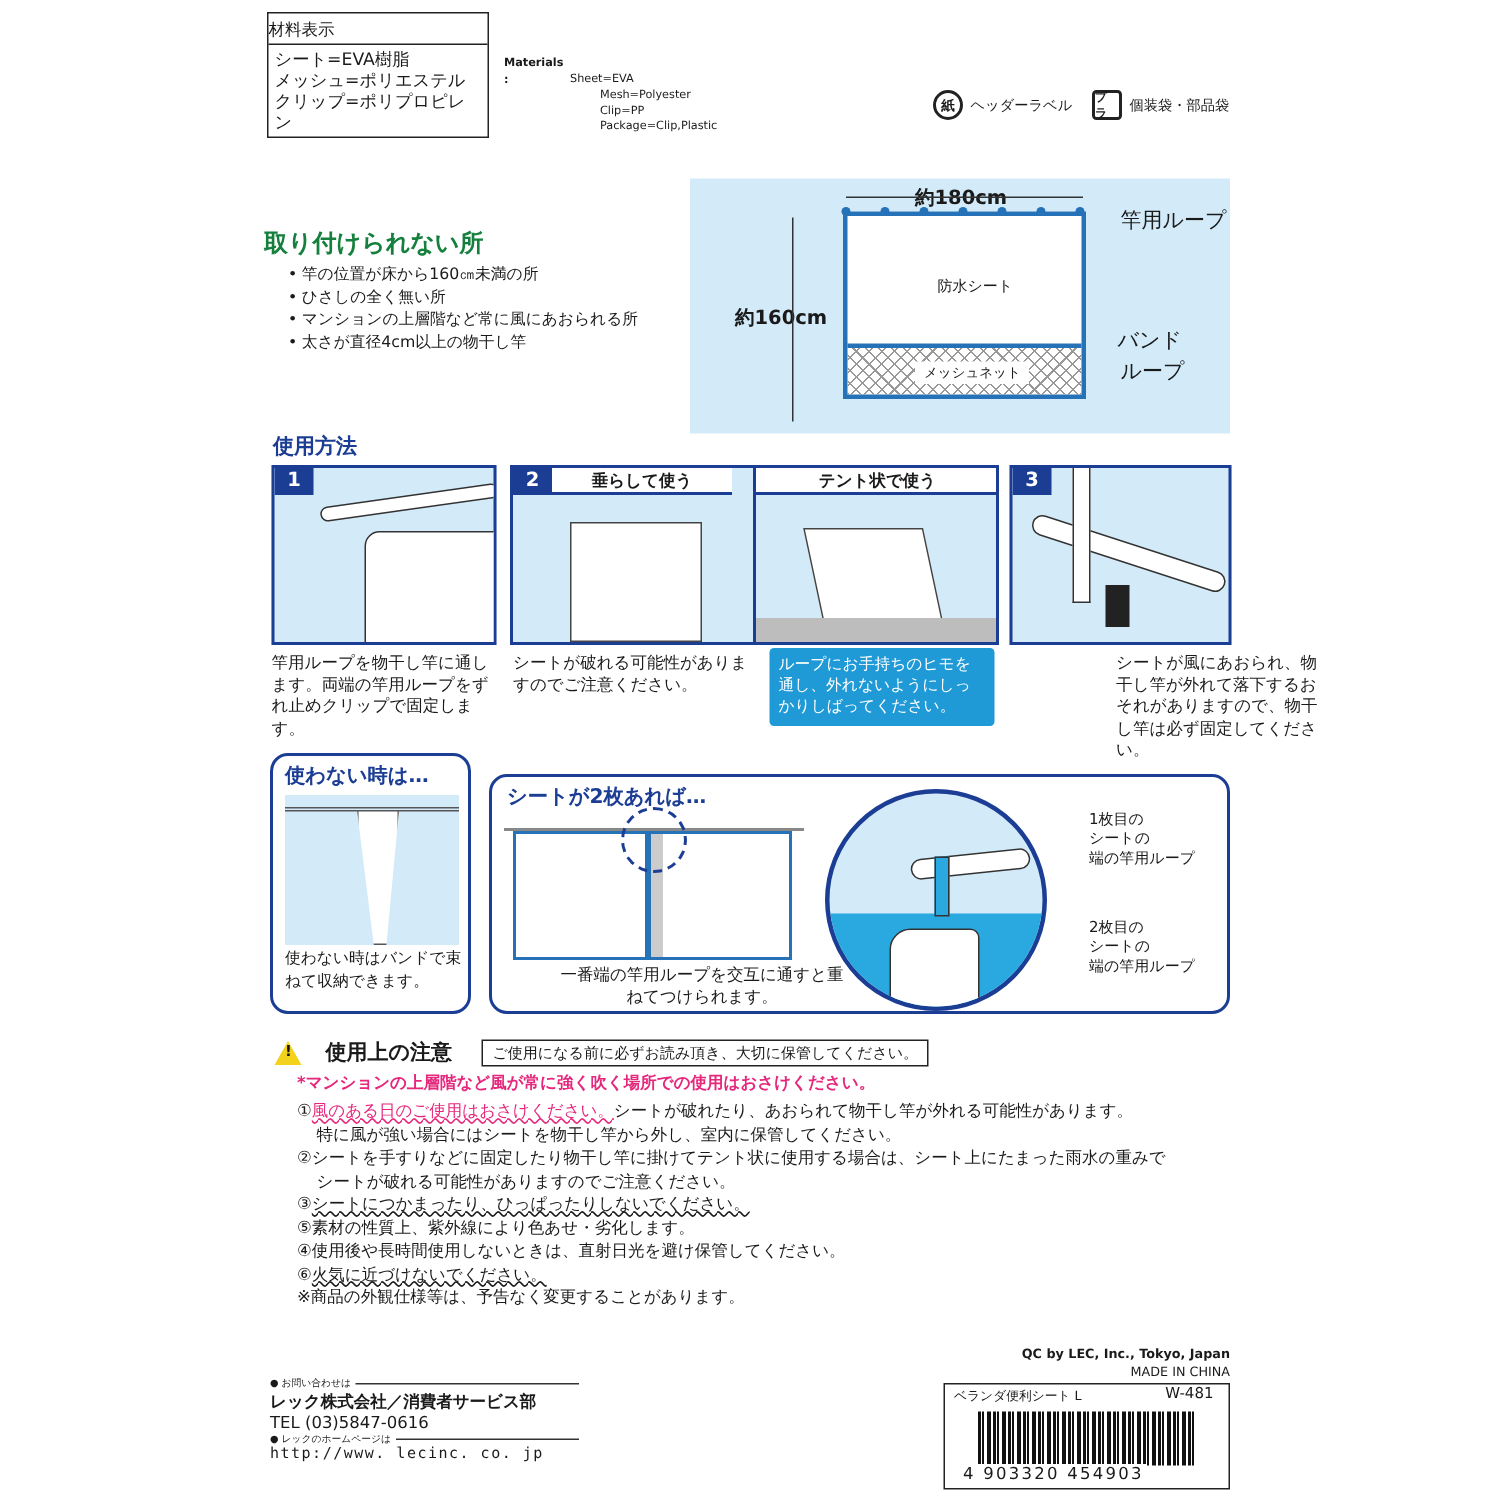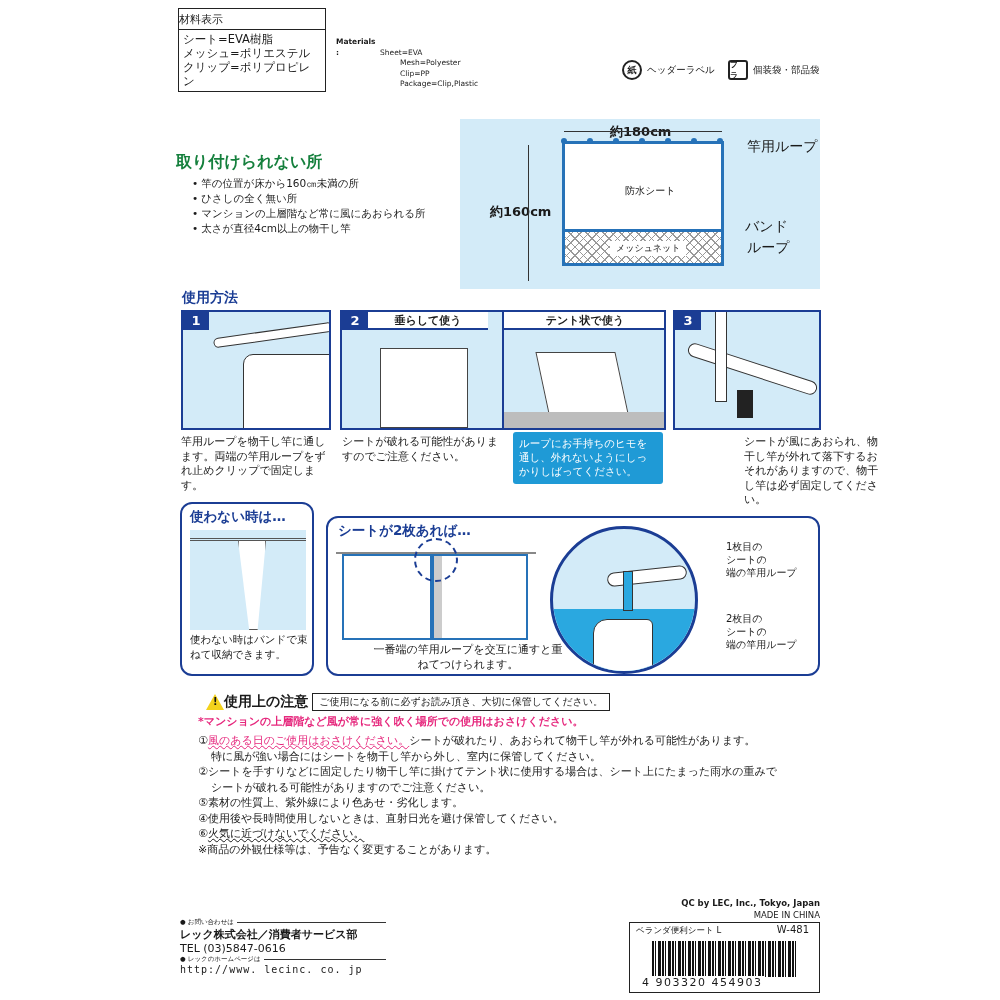--- a/index.html
+++ b/index.html
@@ -39,21 +39,21 @@
   .panel { border: 2px solid #1b3d94; background: #d3ebf8; overflow: hidden; }
   .panel-num { left: 0; top: 0; width: 26px; height: 18px; background: #1b3d94; color: #fff; font-weight: bold; font-size: 13px; text-align: center; line-height: 18px; }
   .panel-head { top: 0; height: 18px; background: #fff; border-bottom: 2px solid #1b3d94; font-size: 11px; font-weight: bold; text-align: center; line-height: 17px; }
   .step-text { font-size: 11px; line-height: 14.5px; }
   .callout { left: 513px; top: 432px; width: 150px; height: 52px; background: #1f9ad6; color: #fff; font-size: 10.5px; line-height: 14px; padding: 4px 6px; border-radius: 3px; }
 
   .rounded { border: 2px solid #1b3d94; border-radius: 12px; background: #fff; }
   .box-title { font-size: 13.5px; font-weight: bold; color: #1b3d94; }
 
   
-  .caution-head { left: 206px; top: 693px; display: flex; align-items: center; gap: 0; }
+  .caution-head { left: 183px; top: 693px; display: flex; align-items: center; gap: 16px; }
   .warn-icon { width: 0; height: 0; border-left: 9px solid transparent; border-right: 9px solid transparent; border-bottom: 16px solid #f3d21c; position: relative; }
   .warn-icon::after { content: "!"; position: absolute; left: -2px; top: 2px; font-size: 10px; font-weight: bold; color: #111; }
   .caution-title { font-size: 14px; font-weight: bold; }
   .caution-note { border: 1px solid #222; font-size: 10px; padding: 1px 6px; margin-left: 4px; }
   .caution-warn { left: 198px; top: 714px; font-size: 11px; font-weight: bold; color: #e6287d; }
   .caution-list { left: 198px; top: 733px; font-size: 11px; line-height: 15.5px; }
   .wavy { text-decoration: underline wavy; text-decoration-thickness: 1px; }
   .pink { color: #e6287d; text-decoration-color: #e6287d; }
   .indent { padding-left: 13px; }
 
@@ -195,20 +195,21 @@
   <span class="warn-icon"></span>
   <span class="caution-title">使用上の注意</span>
   <span class="caution-note">ご使用になる前に必ずお読み頂き、大切に保管してください。</span>
 </div>
 <div class="abs caution-warn">*マンションの上層階など風が常に強く吹く場所での使用はおさけください。</div>
 <div class="abs caution-list">
   <div><span>①</span><span class="wavy pink">風のある日のご使用はおさけください。</span><span>シートが破れたり、あおられて物干し竿が外れる可能性があります。</span></div>
   <div class="indent">特に風が強い場合にはシートを物干し竿から外し、室内に保管してください。</div>
   <div><span>②</span><span>シートを手すりなどに固定したり物干し竿に掛けてテント状に使用する場合は、シート上にたまった雨水の重みで</span></div>
   <div class="indent">シートが破れる可能性がありますのでご注意ください。</div>
+  <div><span>③</span><span class="wavy">シートにつかまったり、ひっぱったりしないでください。</span></div>
   <div><span>⑤</span><span>素材の性質上、紫外線により色あせ・劣化します。</span></div>
   <div><span>④</span><span>使用後や長時間使用しないときは、直射日光を避け保管してください。</span></div>
   <div><span>⑥</span><span class="wavy">火気に近づけないでください。</span></div>
   <div>※商品の外観仕様等は、予告なく変更することがあります。</div>
 </div>
 
 <div class="abs contact">
   <div class="ct-small">
       <span>● お問い合わせは</span>
       <span class="line"></span>

